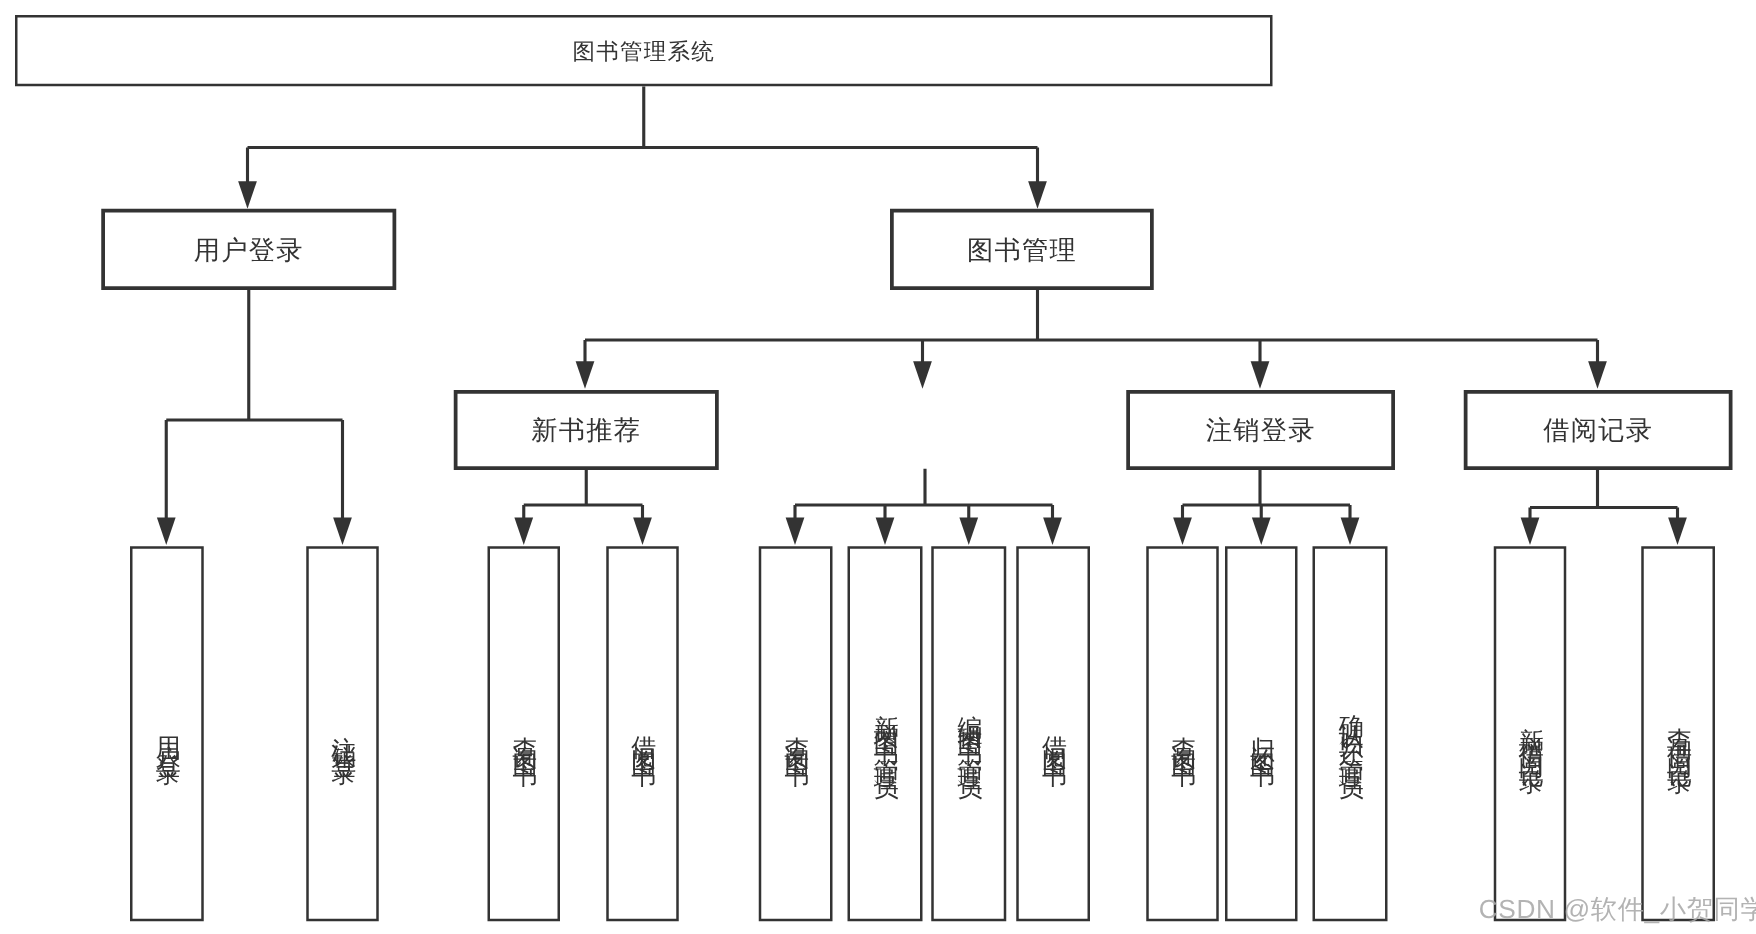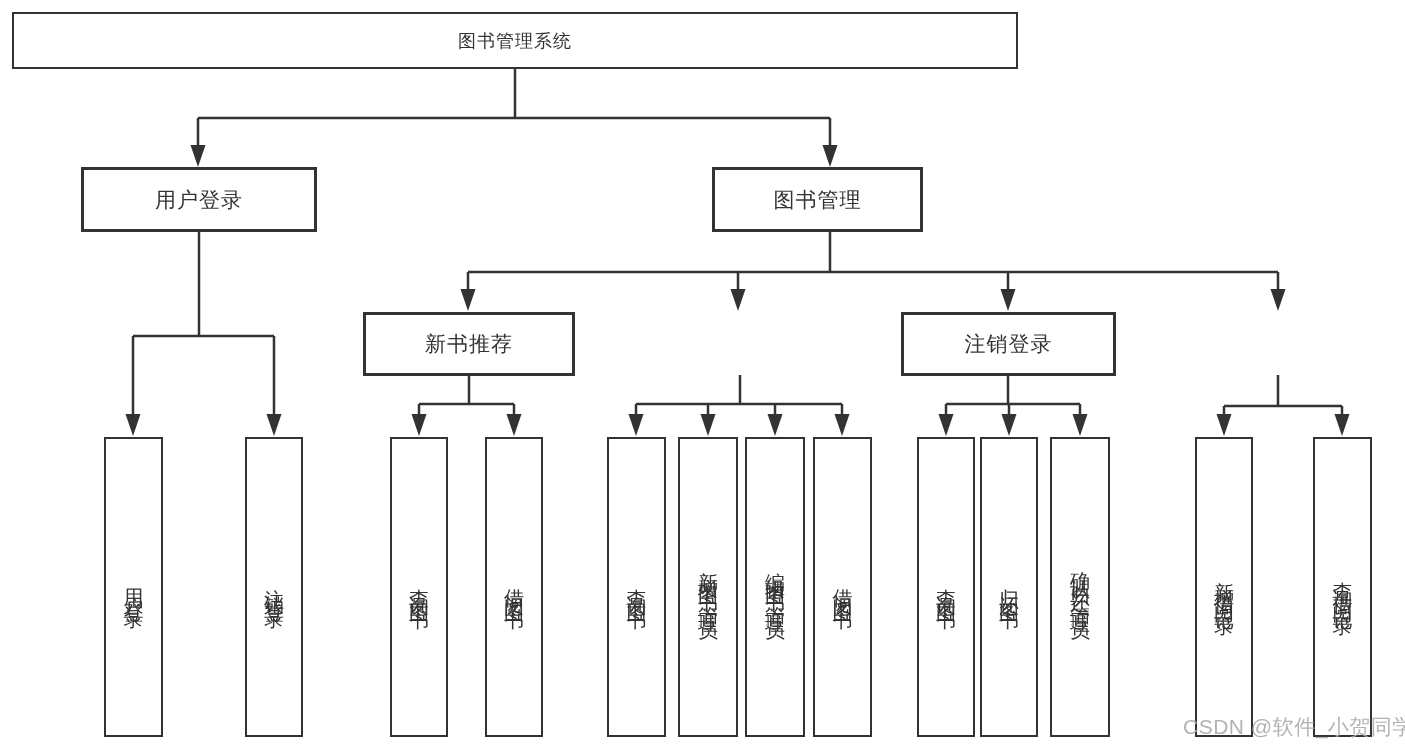--- a/index.html
+++ b/index.html
@@ -109,20 +109,23 @@
   <div class="box lvl-box" style="left:712px;top:167px;width:211px;height:65px">
     <span>图书管理</span>
   </div>
 
   <div class="box lvl-box" style="left:363px;top:312px;width:212px;height:64px">
     <span>新书推荐</span>
   </div>
   <div class="box lvl-box" style="left:901px;top:312px;width:215px;height:64px">
     <span>注销登录</span>
   </div>
+  <div class="box lvl-box" style="left:1171px;top:312px;width:215px;height:64px">
+    <span>借阅记录</span>
+  </div>
 
   <div class="box leaf-box" style="left:104px;top:437px;width:59px;height:300px">
     <span class="vtext">用户登录</span>
   </div>
   <div class="box leaf-box" style="left:245px;top:437px;width:58px;height:300px">
     <span class="vtext">注销登录</span>
   </div>
 
   <div class="box leaf-box" style="left:390px;top:437px;width:58px;height:300px">
     <span class="vtext">查询图书</span>

